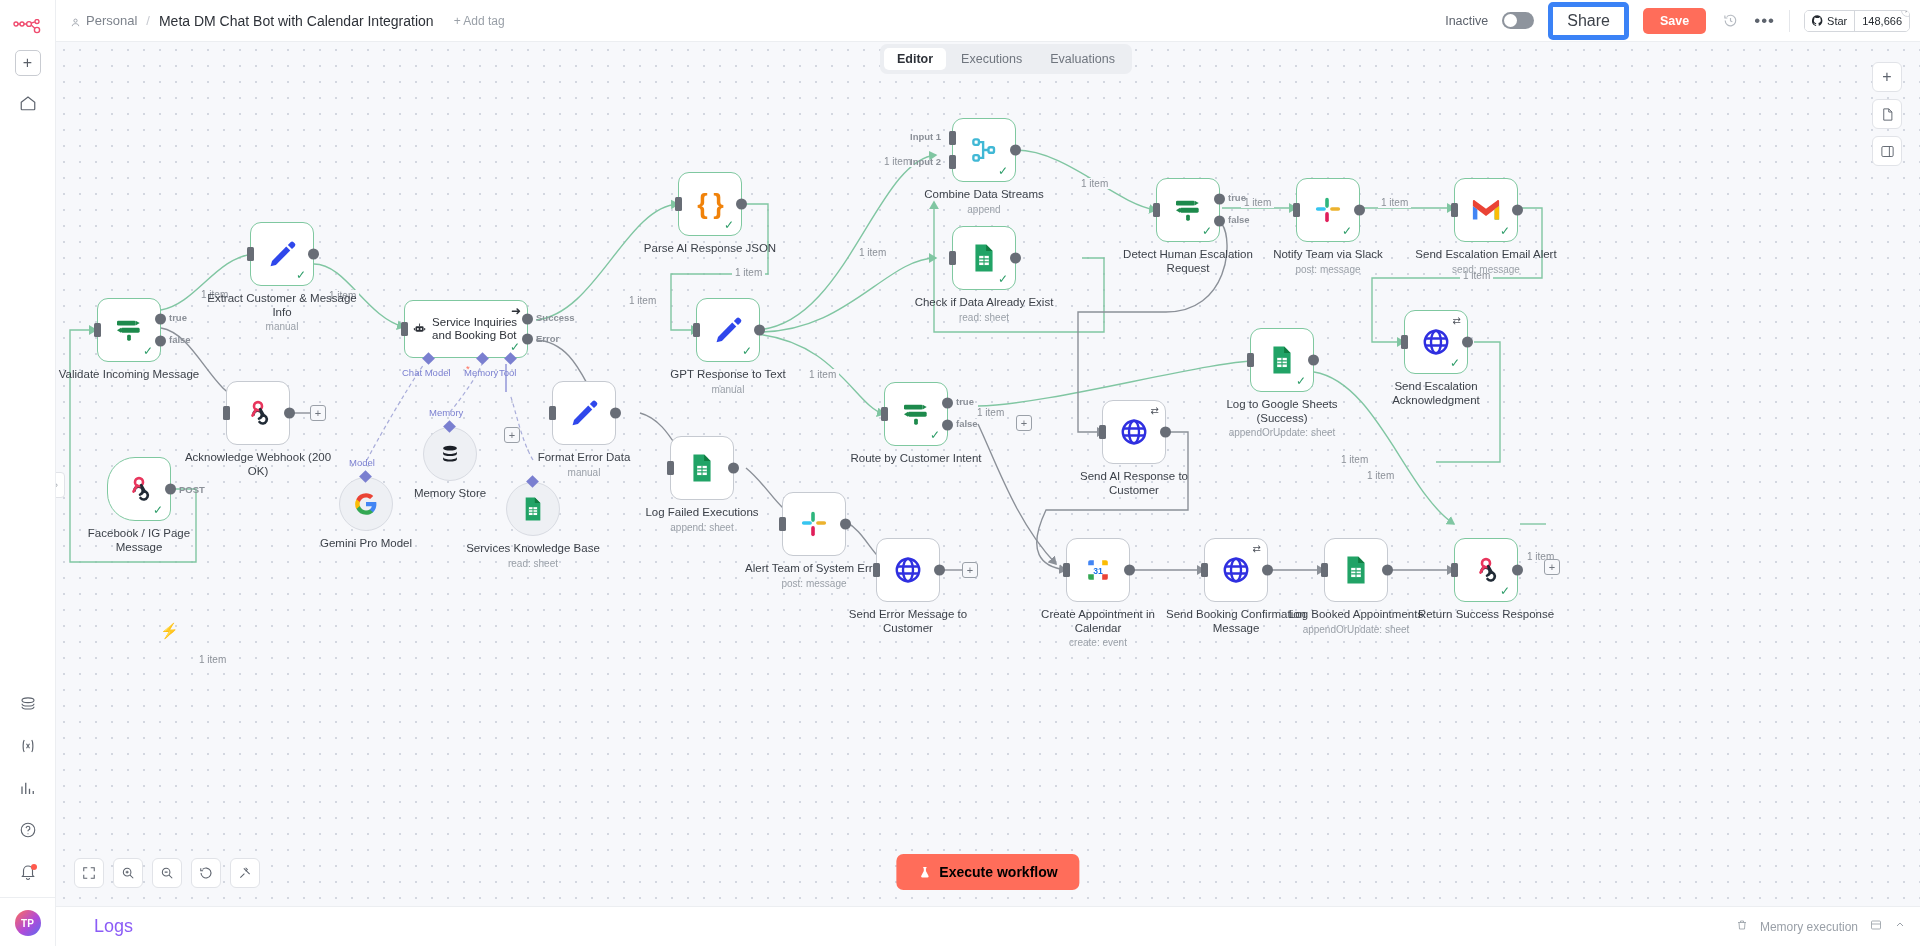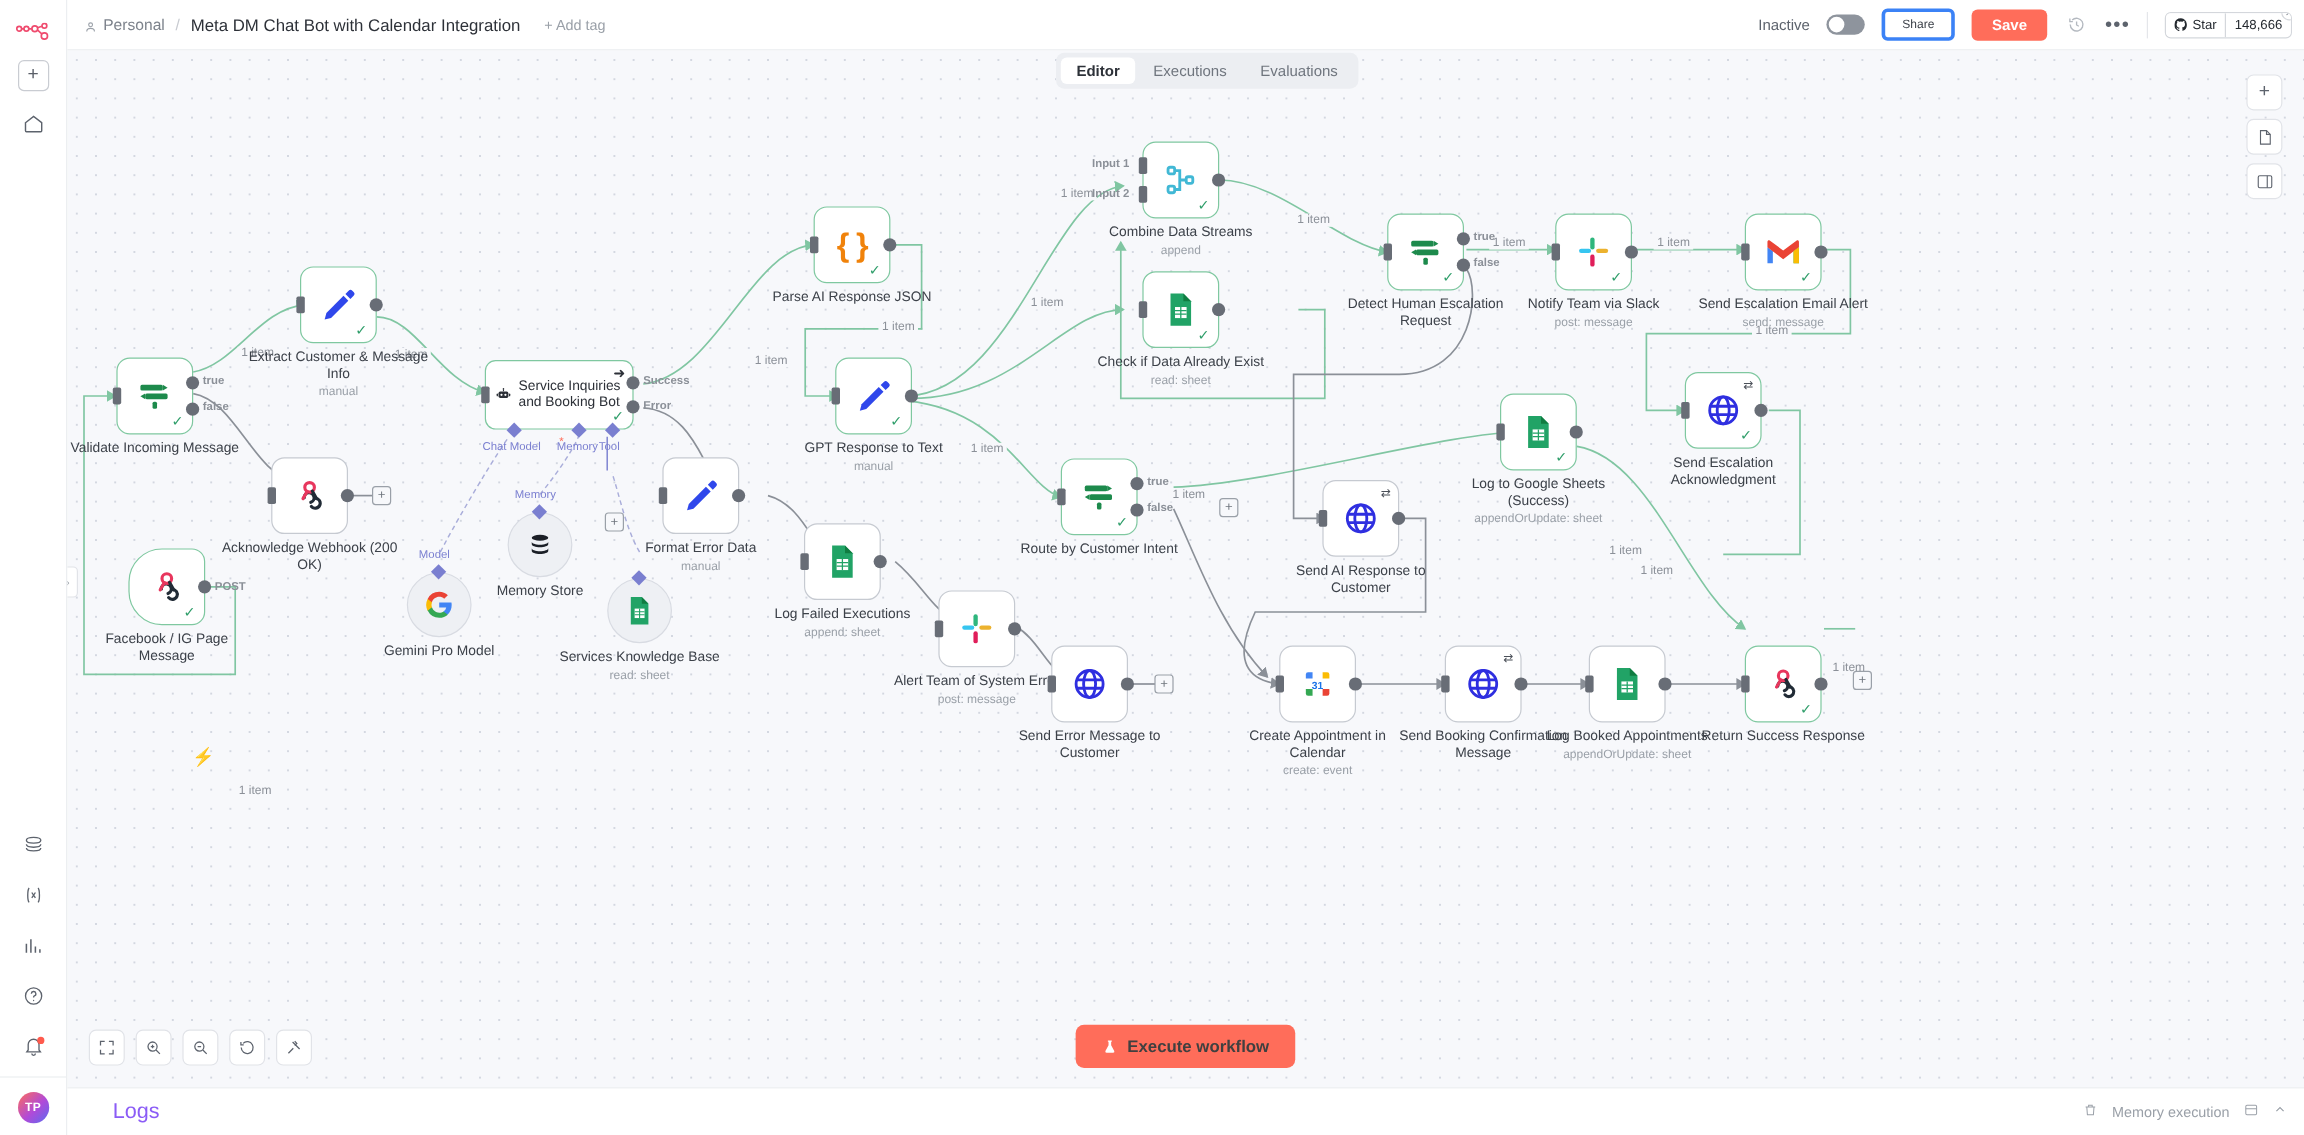--- a/index.html
+++ b/index.html
@@ -30,21 +30,21 @@
     border-bottom:1px solid #eceef1; display:flex; align-items:center; z-index:35; }
   .bc { display:flex; align-items:center; font-size:13px; color:#7d838c; padding-left:14px; gap:6px; }
   .bc .personal { display:flex; align-items:flex-end; gap:5px; }
   .bc .slash { color:#c7cad0; margin:0 3px; }
   .bc .wf-title { color:#2d3138; font-size:14px; }
   .addtag { color:#9aa0a8; font-size:12px; margin-left:14px; }
   .top-right { margin-left:auto; display:flex; align-items:center; gap:14px; padding-right:10px; }
   .inactive-lbl { font-size:12.5px; color:#5d636d; }
   .toggle { width:32px; height:17px; border-radius:9px; background:#8e949d; position:relative; }
   .toggle .knob { position:absolute; left:2px; top:2px; width:13px; height:13px; border-radius:50%; background:#fff; }
-  .btn-share { border:3px solid #3b82f6; border-radius:5px; padding:5px 14px; font-size:10px; color:#3c4149; background:#fff; }
+  .btn-share { border:5px solid #3b82f6; border-radius:5px; padding:5px 14px; font-size:16px; color:#3c4149; background:#fff; }
   .btn-save { background:#ff6d5a; color:#fff; border:none; border-radius:5px; padding:6px 17px; font-size:12.5px; font-weight:600; }
   .icon-btn { color:#b4b9c0; display:flex; align-items:center; justify-content:center; width:20px; height:20px; }
   .dots { color:#5d636d; font-size:17px; letter-spacing:1px; line-height:6px; }
   .vdiv { width:1px; height:22px; background:#e4e6ea; }
   .gh { display:flex; align-items:stretch; border:1px solid #d4d7dc; border-radius:5px; overflow:hidden; height:22px; position:relative; }
   .gh .gh-star { display:flex; align-items:center; gap:4px; padding:0 7px; font-size:11px; color:#24292f; background:#fff; }
   .gh .gh-count { display:flex; align-items:center; padding:0 7px; font-size:11px; color:#24292f;
     border-left:1px solid #d4d7dc; background:#fff; }
   .gh-close { position:absolute; right:-5px; top:-7px; width:13px; height:13px; border-radius:50%;
     border:1px solid #d4d7dc; background:#fff; font-size:8px; color:#7d838c;
@@ -70,21 +70,21 @@
     border:1px solid #e1e3e8; border-radius:6px; display:flex; align-items:center; justify-content:center;
     color:#5d636d; z-index:12; }
 
   
   .zoom-bar { position:absolute; left:18px; bottom:18px; display:flex; gap:9px; z-index:12; }
   .zoom-bar .zb { width:30px; height:30px; background:#fff; border:1px solid #e1e3e8; border-radius:6px;
     display:flex; align-items:center; justify-content:center; color:#5d636d; }
 
   
   #exec-btn { position:absolute; left:50%; transform:translateX(-50%); bottom:16px;
-    background:#ff6d5a; color:#404040; border:none; border-radius:7px;
+    background:#ff6d5a; color:#000000; border:none; border-radius:7px;
     padding:10px 22px; font-size:14px; font-weight:600; display:flex; align-items:center; gap:8px; z-index:14;text-align:right; }
 
   
   .node { position:absolute; z-index:6; }
   .nbox { width:64px; height:64px; border-radius:11px; background:#fff; border:1px solid #c6cad1;
     display:flex; align-items:center; justify-content:center; position:relative; }
   .nbox.ok { border-color:#7fc8a0; }
   .nbox.wide { width:124px; height:58px; border-radius:9px; justify-content:flex-start; padding:0 8px; gap:6px; }
   .nbox.trig { border-top-left-radius:28px; border-bottom-left-radius:28px; }
   .nbox .tick { position:absolute; right:7px; bottom:4px; color:#2f9e6a; font-size:12px; line-height:1; }

